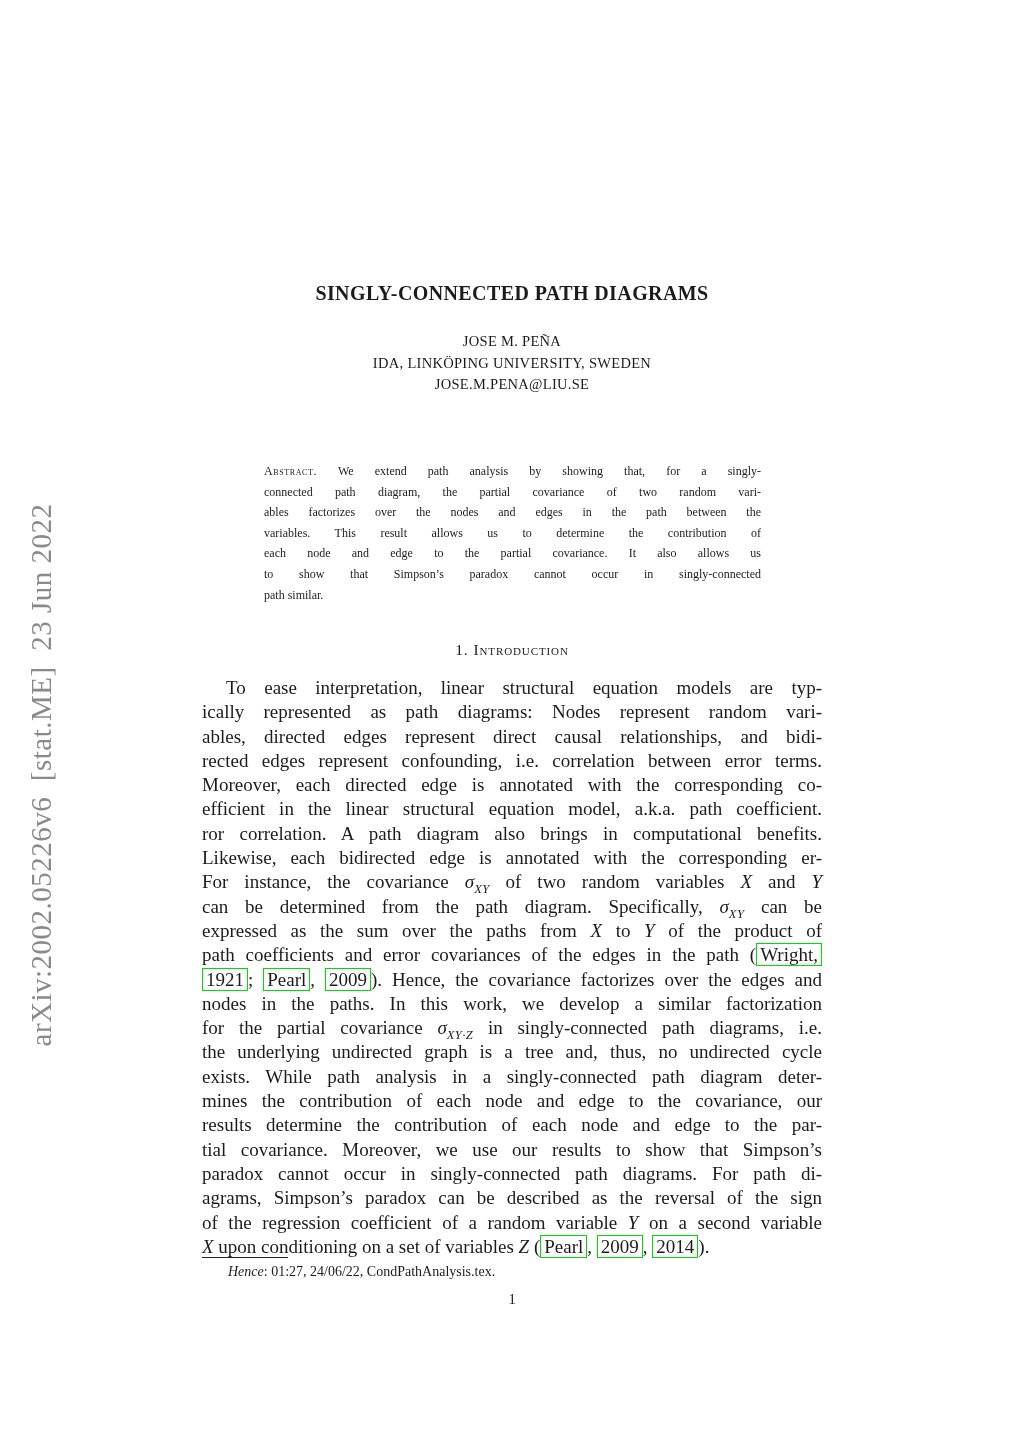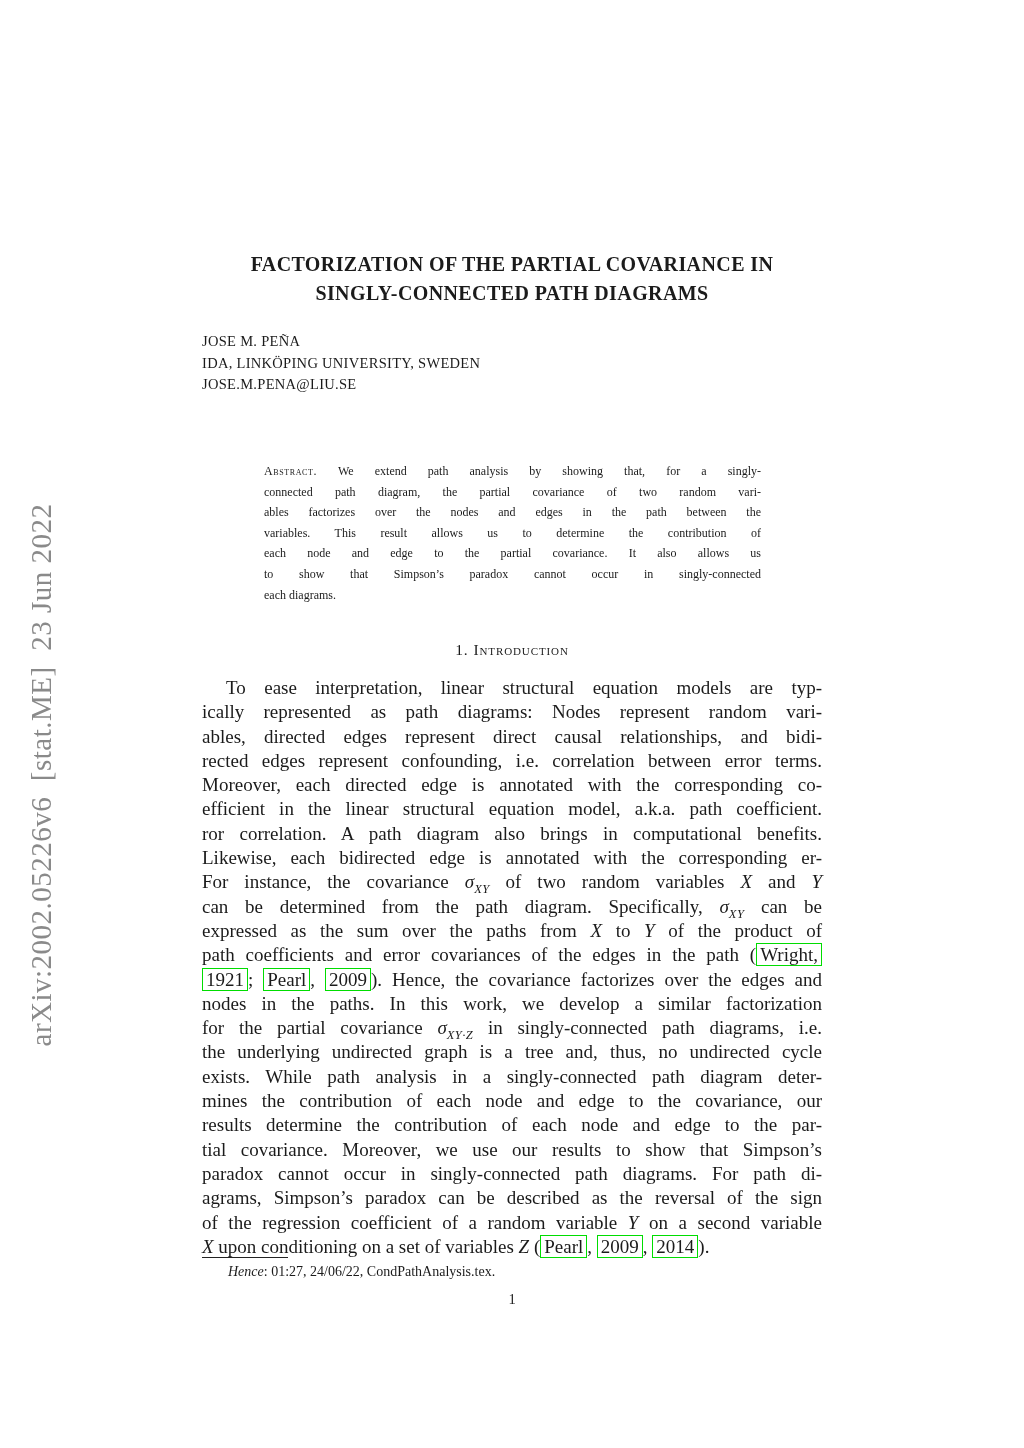--- a/index.html
+++ b/index.html
@@ -14,21 +14,21 @@
     text-align:center; font-size:29px; color:#8a8a8a;
     letter-spacing:0.5px; white-space:pre;
   }
   .title {
     position:absolute; left:202px; top:250px; width:620px;
     text-align:center; font-weight:bold; font-size:20px; line-height:29px;
     letter-spacing:0.4px;
   }
   .authors {
     position:absolute; left:202px; top:331px; width:620px;
-    font-size:14.5px; line-height:21.5px; letter-spacing:0.3px;
+    text-align:center; font-size:14.5px; line-height:21.5px; letter-spacing:0.3px;
   }
   .abstract {
     position:absolute; left:264px; top:461px; width:497px;
     font-size:12px; line-height:20.6px;
   }
   .sc { font-variant:small-caps; letter-spacing:0.6px; }
   .section-heading {
     position:absolute; left:202px; top:641px; width:620px;
     text-align:center; font-size:15.5px; font-variant:small-caps; letter-spacing:0.9px;
   }
@@ -53,38 +53,38 @@
   }
 </style>
 </head>
 <body>
 
 <div class="page">
 
   <div class="stamp">arXiv:2002.05226v6  [stat.ME]  23 Jun 2022</div>
 
   <div class="title">
-    <span>FACTORIZATION OF THE PARTIAL COVARIANCE IN</span><br>
+    <br>
     <span>SINGLY-CONNECTED PATH DIAGRAMS</span>
   </div>
 
   <div class="authors">
     <div>JOSE M. PEÑA</div>
     <div>IDA, LINKÖPING UNIVERSITY, SWEDEN</div>
     <div>JOSE.M.PENA@LIU.SE</div>
   </div>
 
   <div class="abstract">
       <div class="tline"><span class="sc">Abstract.</span> We extend path analysis by showing that, for a singly-</div>
       <div class="tline">connected path diagram, the partial covariance of two random vari-</div>
       <div class="tline">ables factorizes over the nodes and edges in the path between the</div>
       <div class="tline">variables. This result allows us to determine the contribution of</div>
       <div class="tline">each node and edge to the partial covariance. It also allows us</div>
       <div class="tline">to show that Simpson’s paradox cannot occur in singly-connected</div>
-      <div class="tline lastline">each diagrams.</div>
+      <div class="tline lastline">path similar.</div>
     </div>
 
   <div class="section-heading">1. Introduction</div>
 
   <div class="bodytext">
       <div class="tline indent">To ease interpretation, linear structural equation models are typ-</div>
       <div class="tline">ically represented as path diagrams: Nodes represent random vari-</div>
       <div class="tline">ables, directed edges represent direct causal relationships, and bidi-</div>
       <div class="tline">rected edges represent confounding, i.e. correlation between error terms.</div>
       <div class="tline">Moreover, each directed edge is annotated with the corresponding co-</div>

